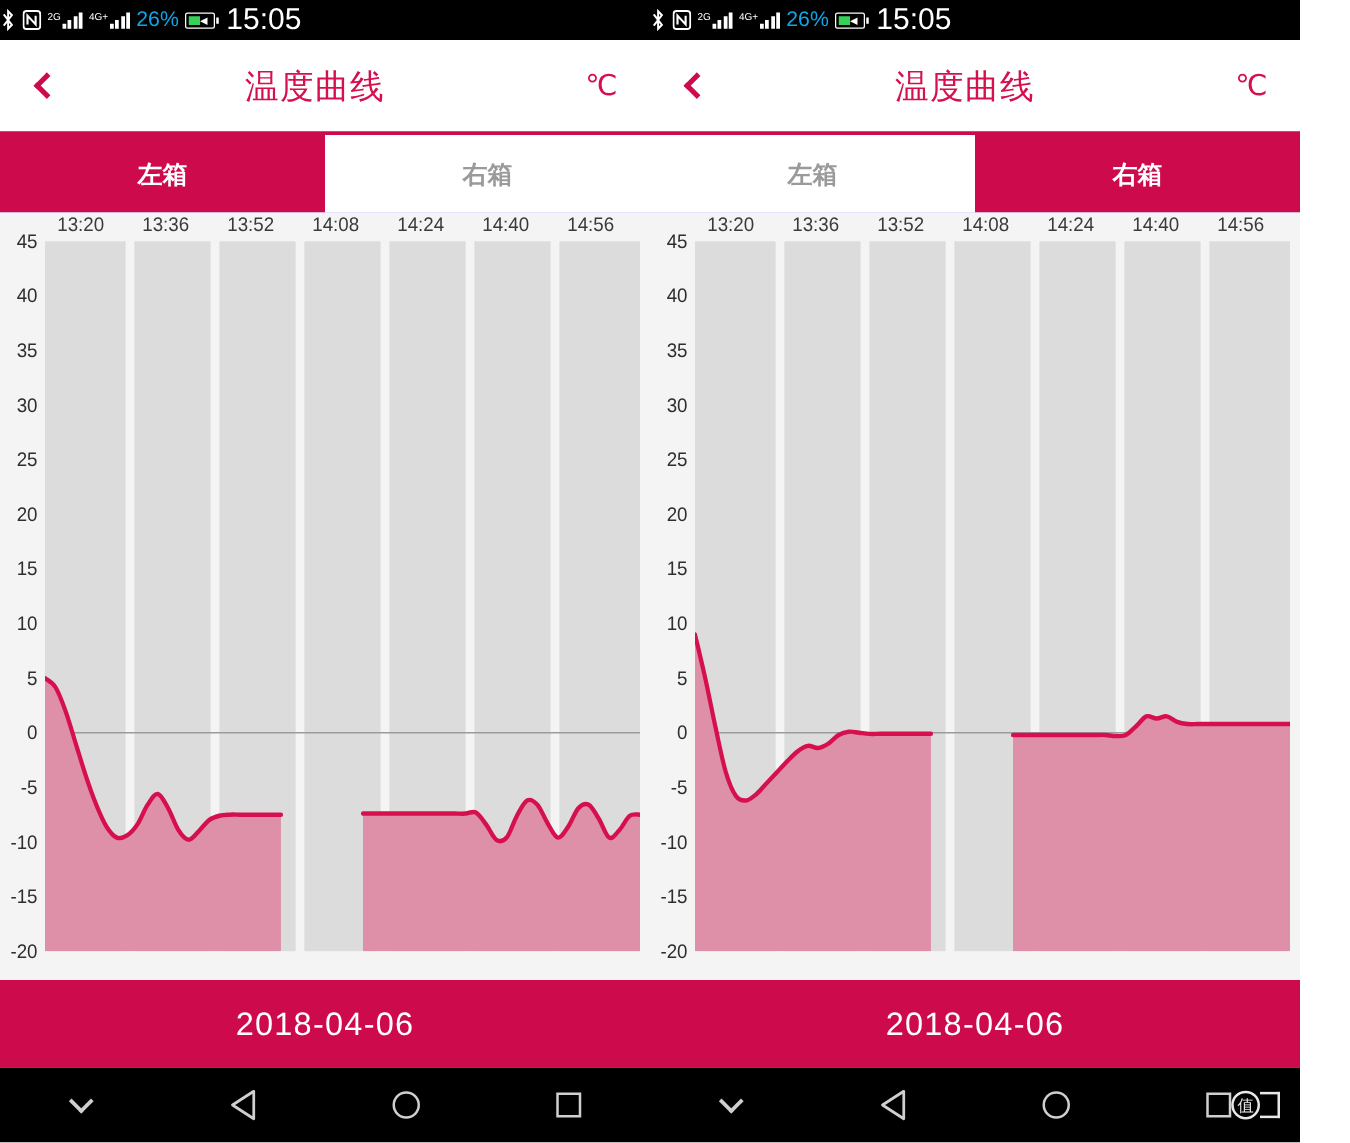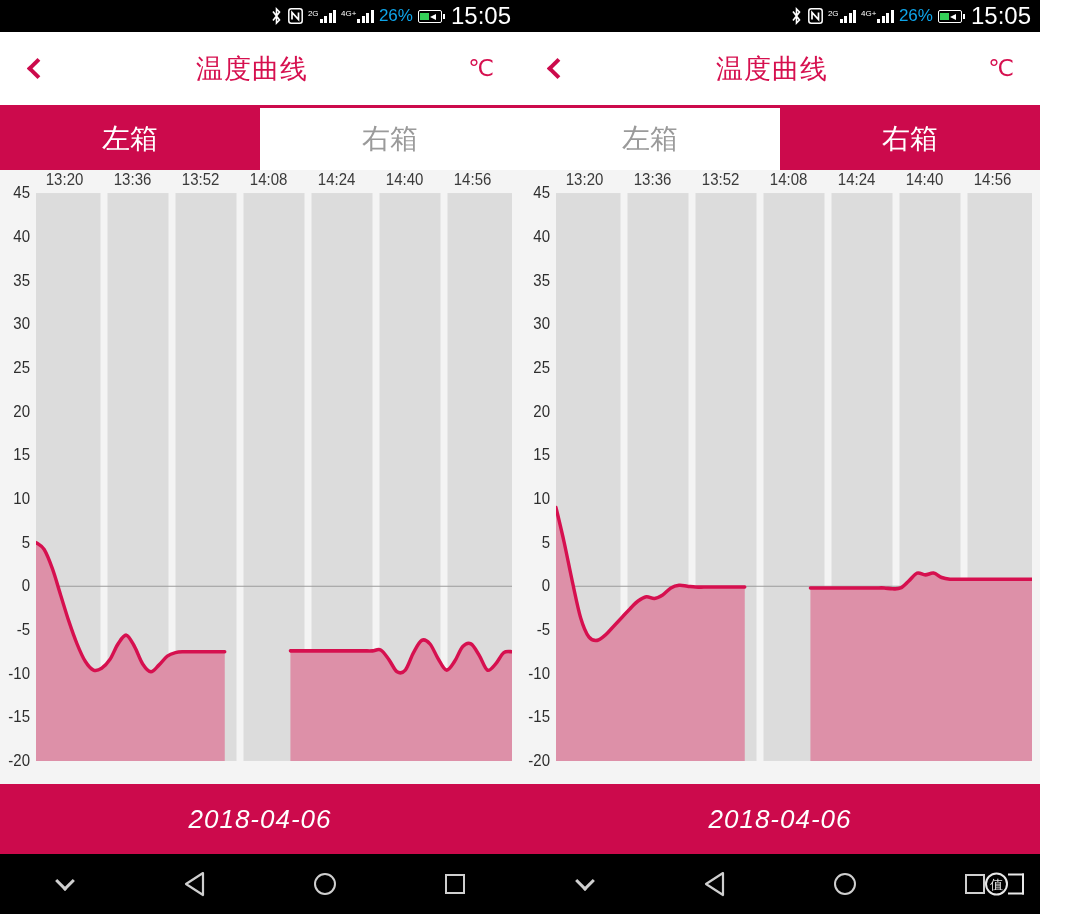--- a/index.html
+++ b/index.html
@@ -9,21 +9,21 @@
     font-family:"Liberation Sans","DejaVu Sans",sans-serif;
     overflow:hidden;
   }
   .screens{ display:flex; width:1080px; height:914px; }
   .phone{ width:520px; height:914px; position:relative; background:#ffffff; display:flex; flex-direction:column; }
   .phone.right{ width:520px; }
 
   
   .statusbar{
     height:32px; background:#000000; color:#ffffff;
-    display:flex; align-items:center; justify-content:flex-end;
+    display:flex; align-items:center; 
     padding-right:9px; gap:5px; flex:0 0 32px;
   }
   .sb-icons{ display:flex; align-items:center; gap:5px; }
   .sb-ic{ display:inline-flex; align-items:flex-end; }
   .sb-txt{ font-size:17px; letter-spacing:0px; color:#0ea5e9; }
   .sb-time{ font-size:24px; color:#ffffff; margin-left:4px; }
   .bars{ display:inline-flex; align-items:flex-end; gap:1.5px; height:13px; }
   .bars i{ display:block; width:3px; background:#ffffff; }
   .bars i:nth-child(1){height:4px}
   .bars i:nth-child(2){height:7px}
@@ -47,32 +47,32 @@
          transform:rotate(45deg); margin-left:5px; }
   .title{
     position:absolute; left:0; right:16px; text-align:center;
     font-size:27px; color:#d6104f; letter-spacing:1px;
   }
   .unit{ position:absolute; right:26px; font-size:23px; color:#d6104f; }
 
   
   .tabs{ height:62px; display:flex; flex:0 0 62px; background:#ffffff; }
   .tab{ flex:1; display:flex; align-items:center; justify-content:center;
-        font-size:28px; color:#9a9a9a; background:#ffffff; }
+        font-size:20px; color:#9a9a9a; background:#ffffff;font-weight:bold; }
   .tab.active{ background:#cc0a4c; color:#ffffff; }
 
   
   .chartwrap{ flex:1 1 auto; background:#c4b5fd; position:relative; }
   .chart-svg{ display:block; width:520px; height:100%; }
 
   
   .datebar{
     height:70px; background:#cc0a4c; color:#ffffff;
     display:flex; align-items:center; justify-content:center;
-    font-size:26px; letter-spacing:1px; flex:0 0 70px;font-style:italic;
+    font-size:26px; letter-spacing:1px; flex:0 0 70px;
   }
 
   
   .navbar{ height:60px; background:#000000; display:flex; align-items:center; flex:0 0 60px; position:relative; }
   .navbtn{ flex:1; display:flex; align-items:center; justify-content:center; }
   .nav-chev{ width:14px; height:14px; border-right:3px solid #cfcfcf; border-bottom:3px solid #cfcfcf;
              transform:rotate(45deg); margin-top:-6px; }
   .nav-sq{ width:20px; height:20px; border:2.5px solid #cfcfcf; }
   .nav-ci{ width:22px; height:22px; border:2.5px solid #cfcfcf; border-radius:50%; }
   .watermark{

